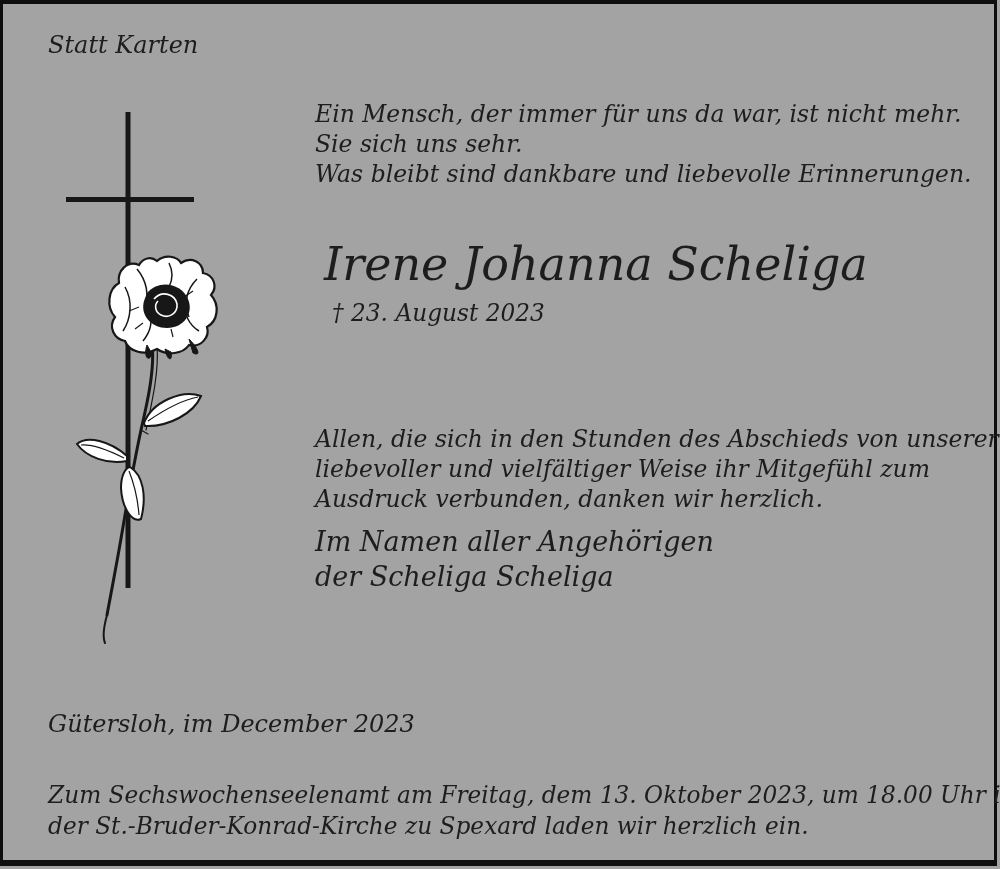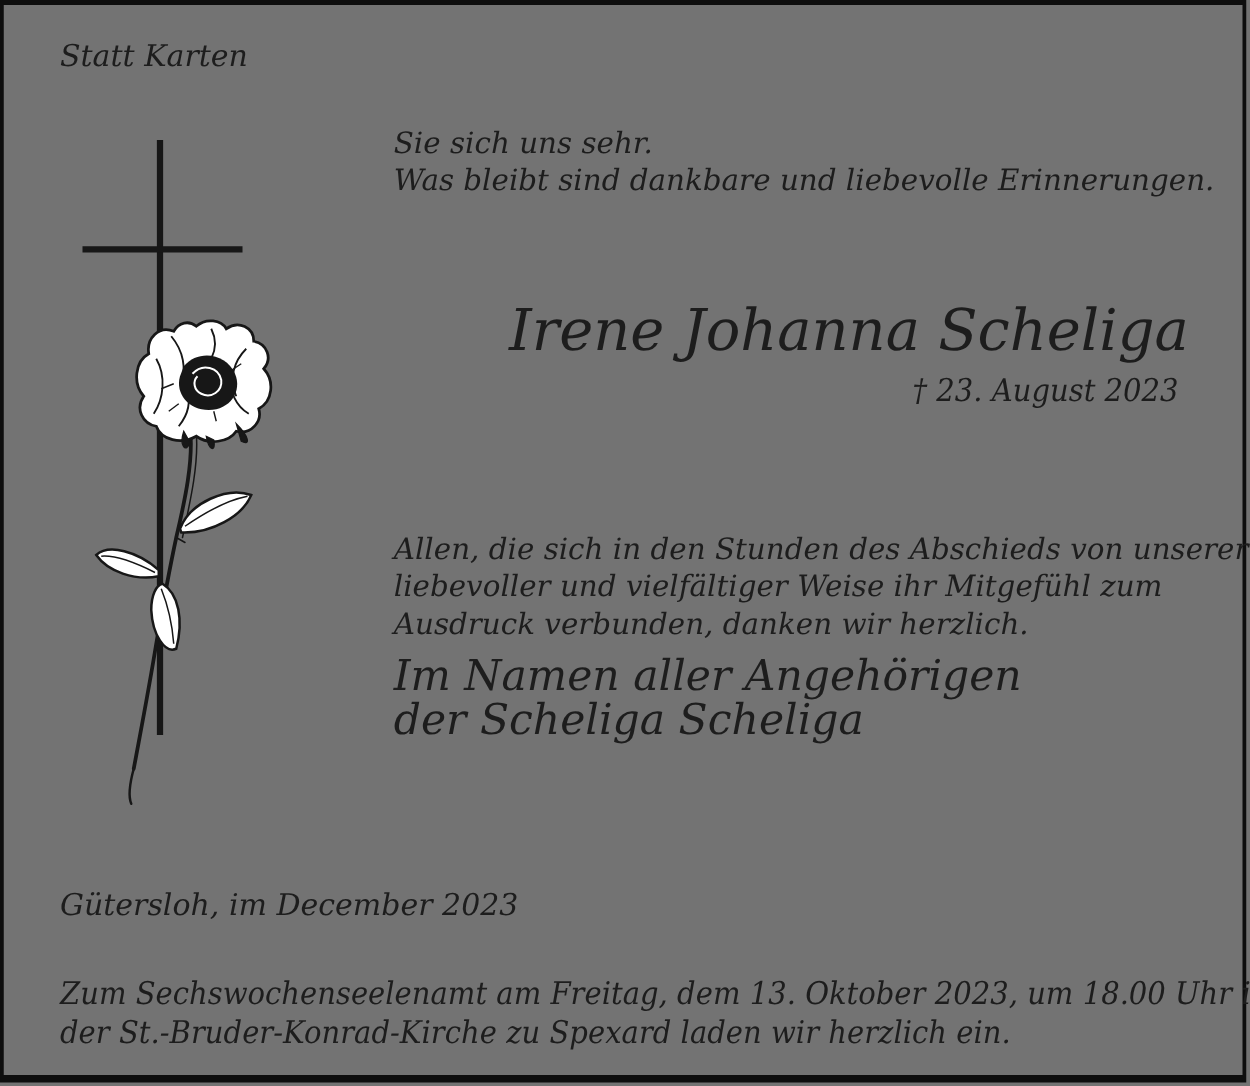--- a/index.html
+++ b/index.html
@@ -4,21 +4,21 @@
 <style>
   html, body {
     margin: 0;
     padding: 0;
     background: #ffffff;
   }
   .page {
     position: relative;
     width: 1000px;
     height: 869px;
-    background: #737373;
+    background: #a3a3a3;
     overflow: hidden;
     font-family: "DejaVu Serif", "Liberation Serif", serif;
     font-style: italic;
     color: #1d1d1d;
   }
   
   .frame {
     position: absolute;
     left: 0;
     top: 0;
@@ -34,23 +34,23 @@
   .statt-karten {
     left: 48px; top: 31px;
     font-size: 24px; line-height: 28px;
   }
   .epigraph {
     left: 315px; top: 99px;
     font-size: 23.5px; line-height: 30px;
   }
   .center-col {
     position: absolute;
-    left: 303px; top: 238px;
+    left: 324px; top: 238px;
     width: 648px;
-    text-align: right;
+    text-align: left;
   }
   .deceased-name {
     font-size: 46px;
     line-height: 52px;
     font-weight: 400;
   }
   .death-date {
     margin-top: 8px;
     font-size: 25px;
     line-height: 30px;
@@ -59,21 +59,21 @@
     display: inline-block;
     transform: scaleX(0.93);
     transform-origin: center center;
   }
   .thanks {
     left: 315px; top: 380px;
     font-size: 23.5px; line-height: 30px; margin-top: 44px;
   }
   .signature {
     left: 315px; top: 524px;
-    font-size: 34px; line-height: 35px;
+    font-size: 27px; line-height: 35px;
   }
   .place-date {
     left: 48px; top: 710px;
     font-size: 24px; line-height: 28px;
   }
   .invitation {
     left: 48px; top: 780px;
     font-size: 25px; line-height: 30.5px;
   }
   .invitation .squeeze {
@@ -146,20 +146,21 @@
         <path d="M -16,40 C -20,52 -14,58 -11,49 Z"></path>
         <path d="M 2,44 C 4,56 10,57 8,47 Z"></path>
         <path d="M 26,34 C 36,44 38,52 30,48 Z"></path>
       </g>
     </g>
   </svg>
 
   <div class="txt statt-karten">Statt Karten</div>
 
   <div class="txt epigraph">
+    <div>Ein Mensch, der immer für uns da war, ist nicht mehr.</div>
     <div>Sie sich uns sehr.</div>
     <div>Was bleibt sind dankbare und liebevolle Erinnerungen.</div>
   </div>
 
   <div class="center-col">
     <div class="deceased-name">Irene Johanna Scheliga</div>
     <div class="death-date">
       <span class="squeeze">† 23. August 2023</span>
     </div>
   </div>

